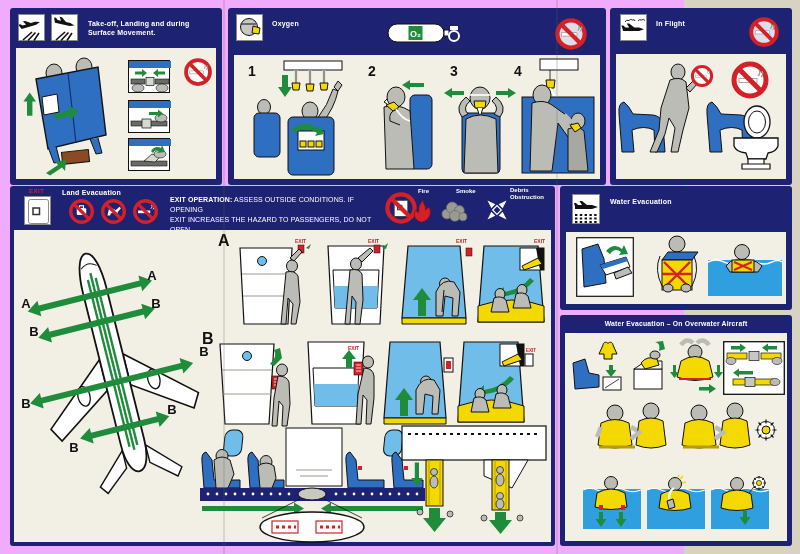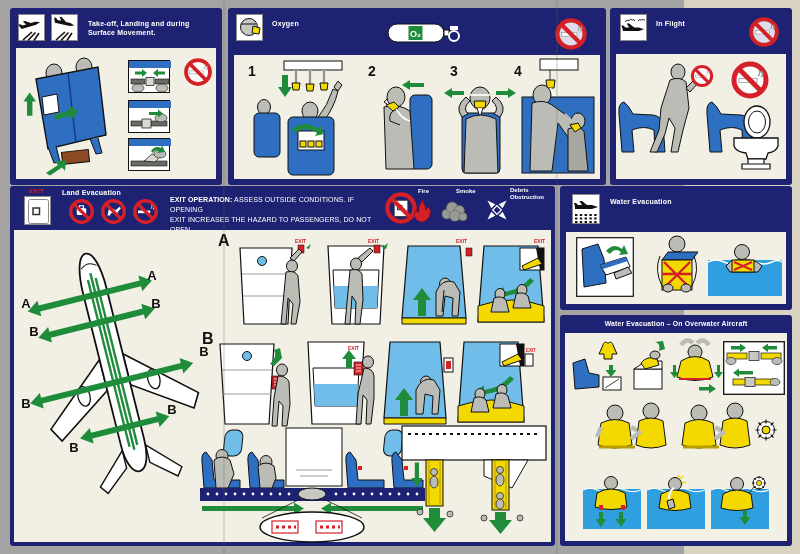--- a/index.html
+++ b/index.html
@@ -1,18 +1,18 @@
 <!DOCTYPE html>
 <html><head>
 <meta charset="utf-8">
 <style>
   * { margin:0; padding:0; box-sizing:border-box; }
   html,body { width:800px; height:554px; }
   body { font-family:"Liberation Sans",sans-serif; background:#d8d3c1; position:relative; overflow:hidden; }
-  .card { position:absolute; left:0; top:0; width:684px; height:554px; background:#a3a3a3; }
+  .card { position:absolute; left:0; top:0; width:684px; height:554px; background:#f0abfc; }
   .abs { position:absolute; }
   .panel { position:absolute; background:#1d2272; border-radius:3px; }
   .pbody { position:absolute; background:#f2efe4; }
   .ptitle { position:absolute; color:#fff; font-size:7px; font-weight:bold; letter-spacing:.2px; line-height:1.25; }
   .iconbox { position:absolute; background:#fff; border:1px solid #8a8a8a; }
   .stepnum { position:absolute; font-size:14px; font-weight:bold; color:#111; }
   .rowlabel { position:absolute; font-size:16px; font-weight:bold; color:#111; }
   .warn { position:absolute; color:#fff; font-size:7px; line-height:1.45; letter-spacing:.1px; }
   .warn b { font-weight:bold; }
   .exit-red { position:absolute; color:#d42027; font-size:6px; font-weight:bold; letter-spacing:.5px; }

